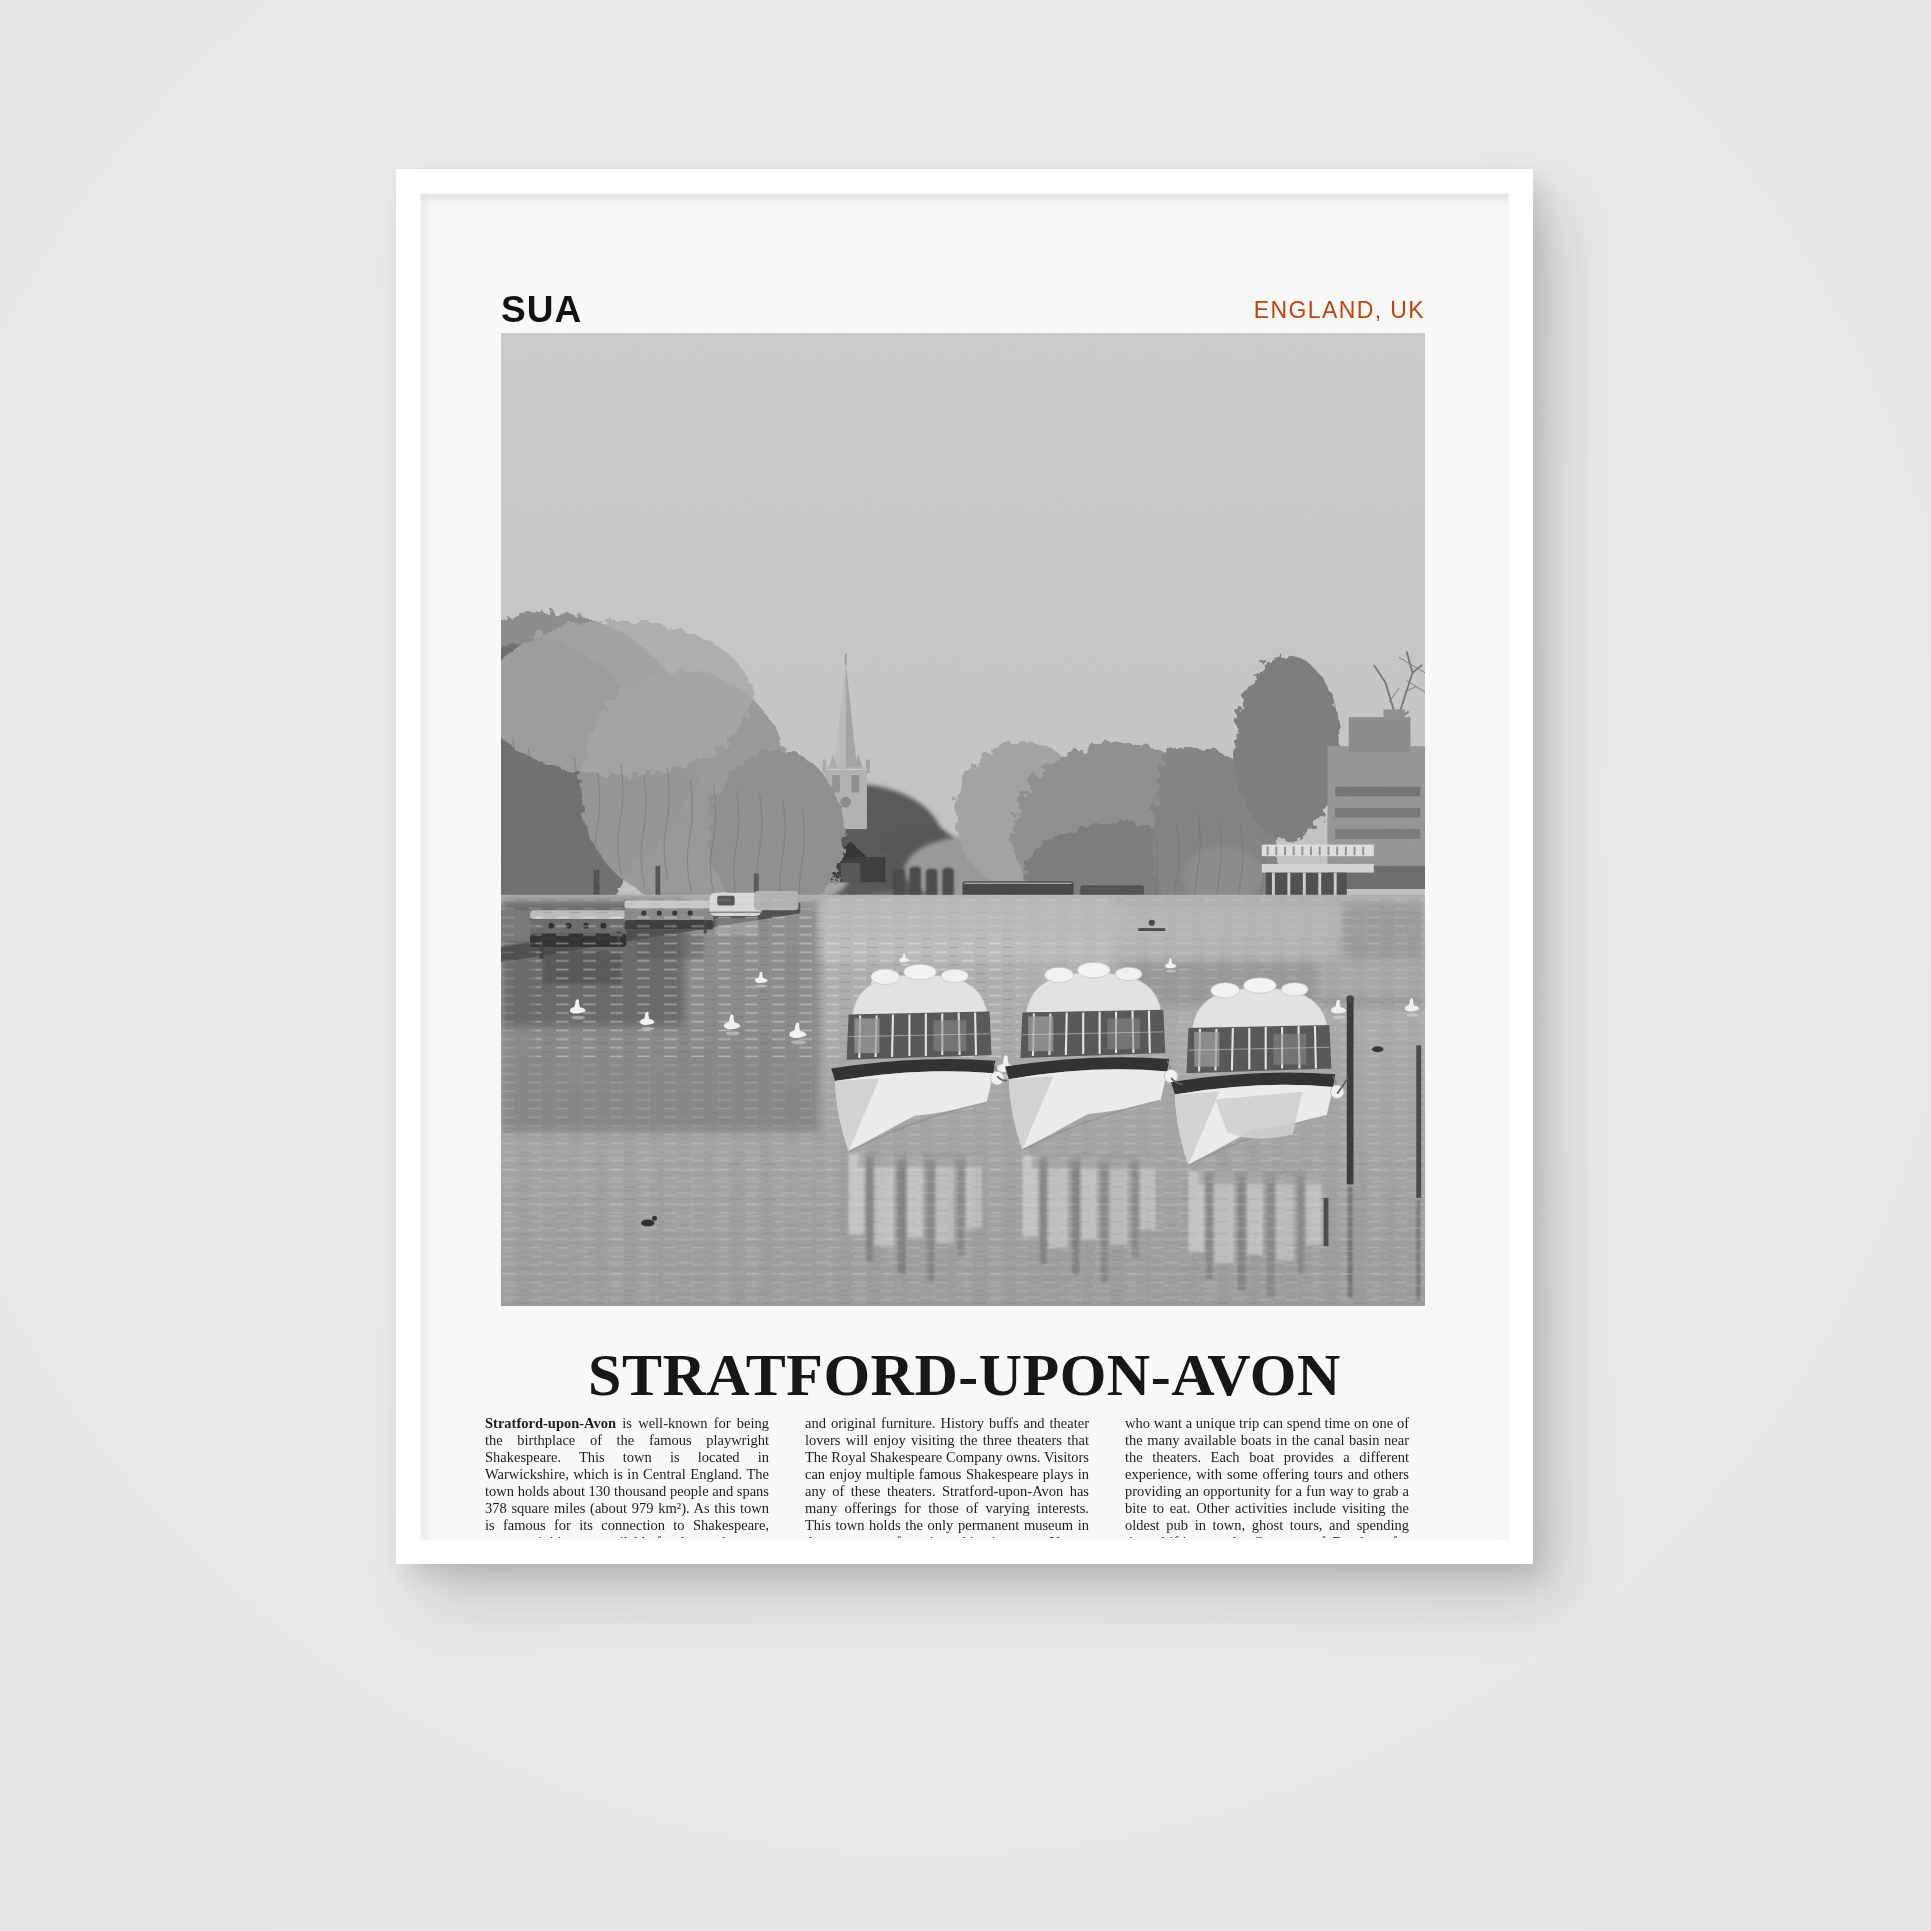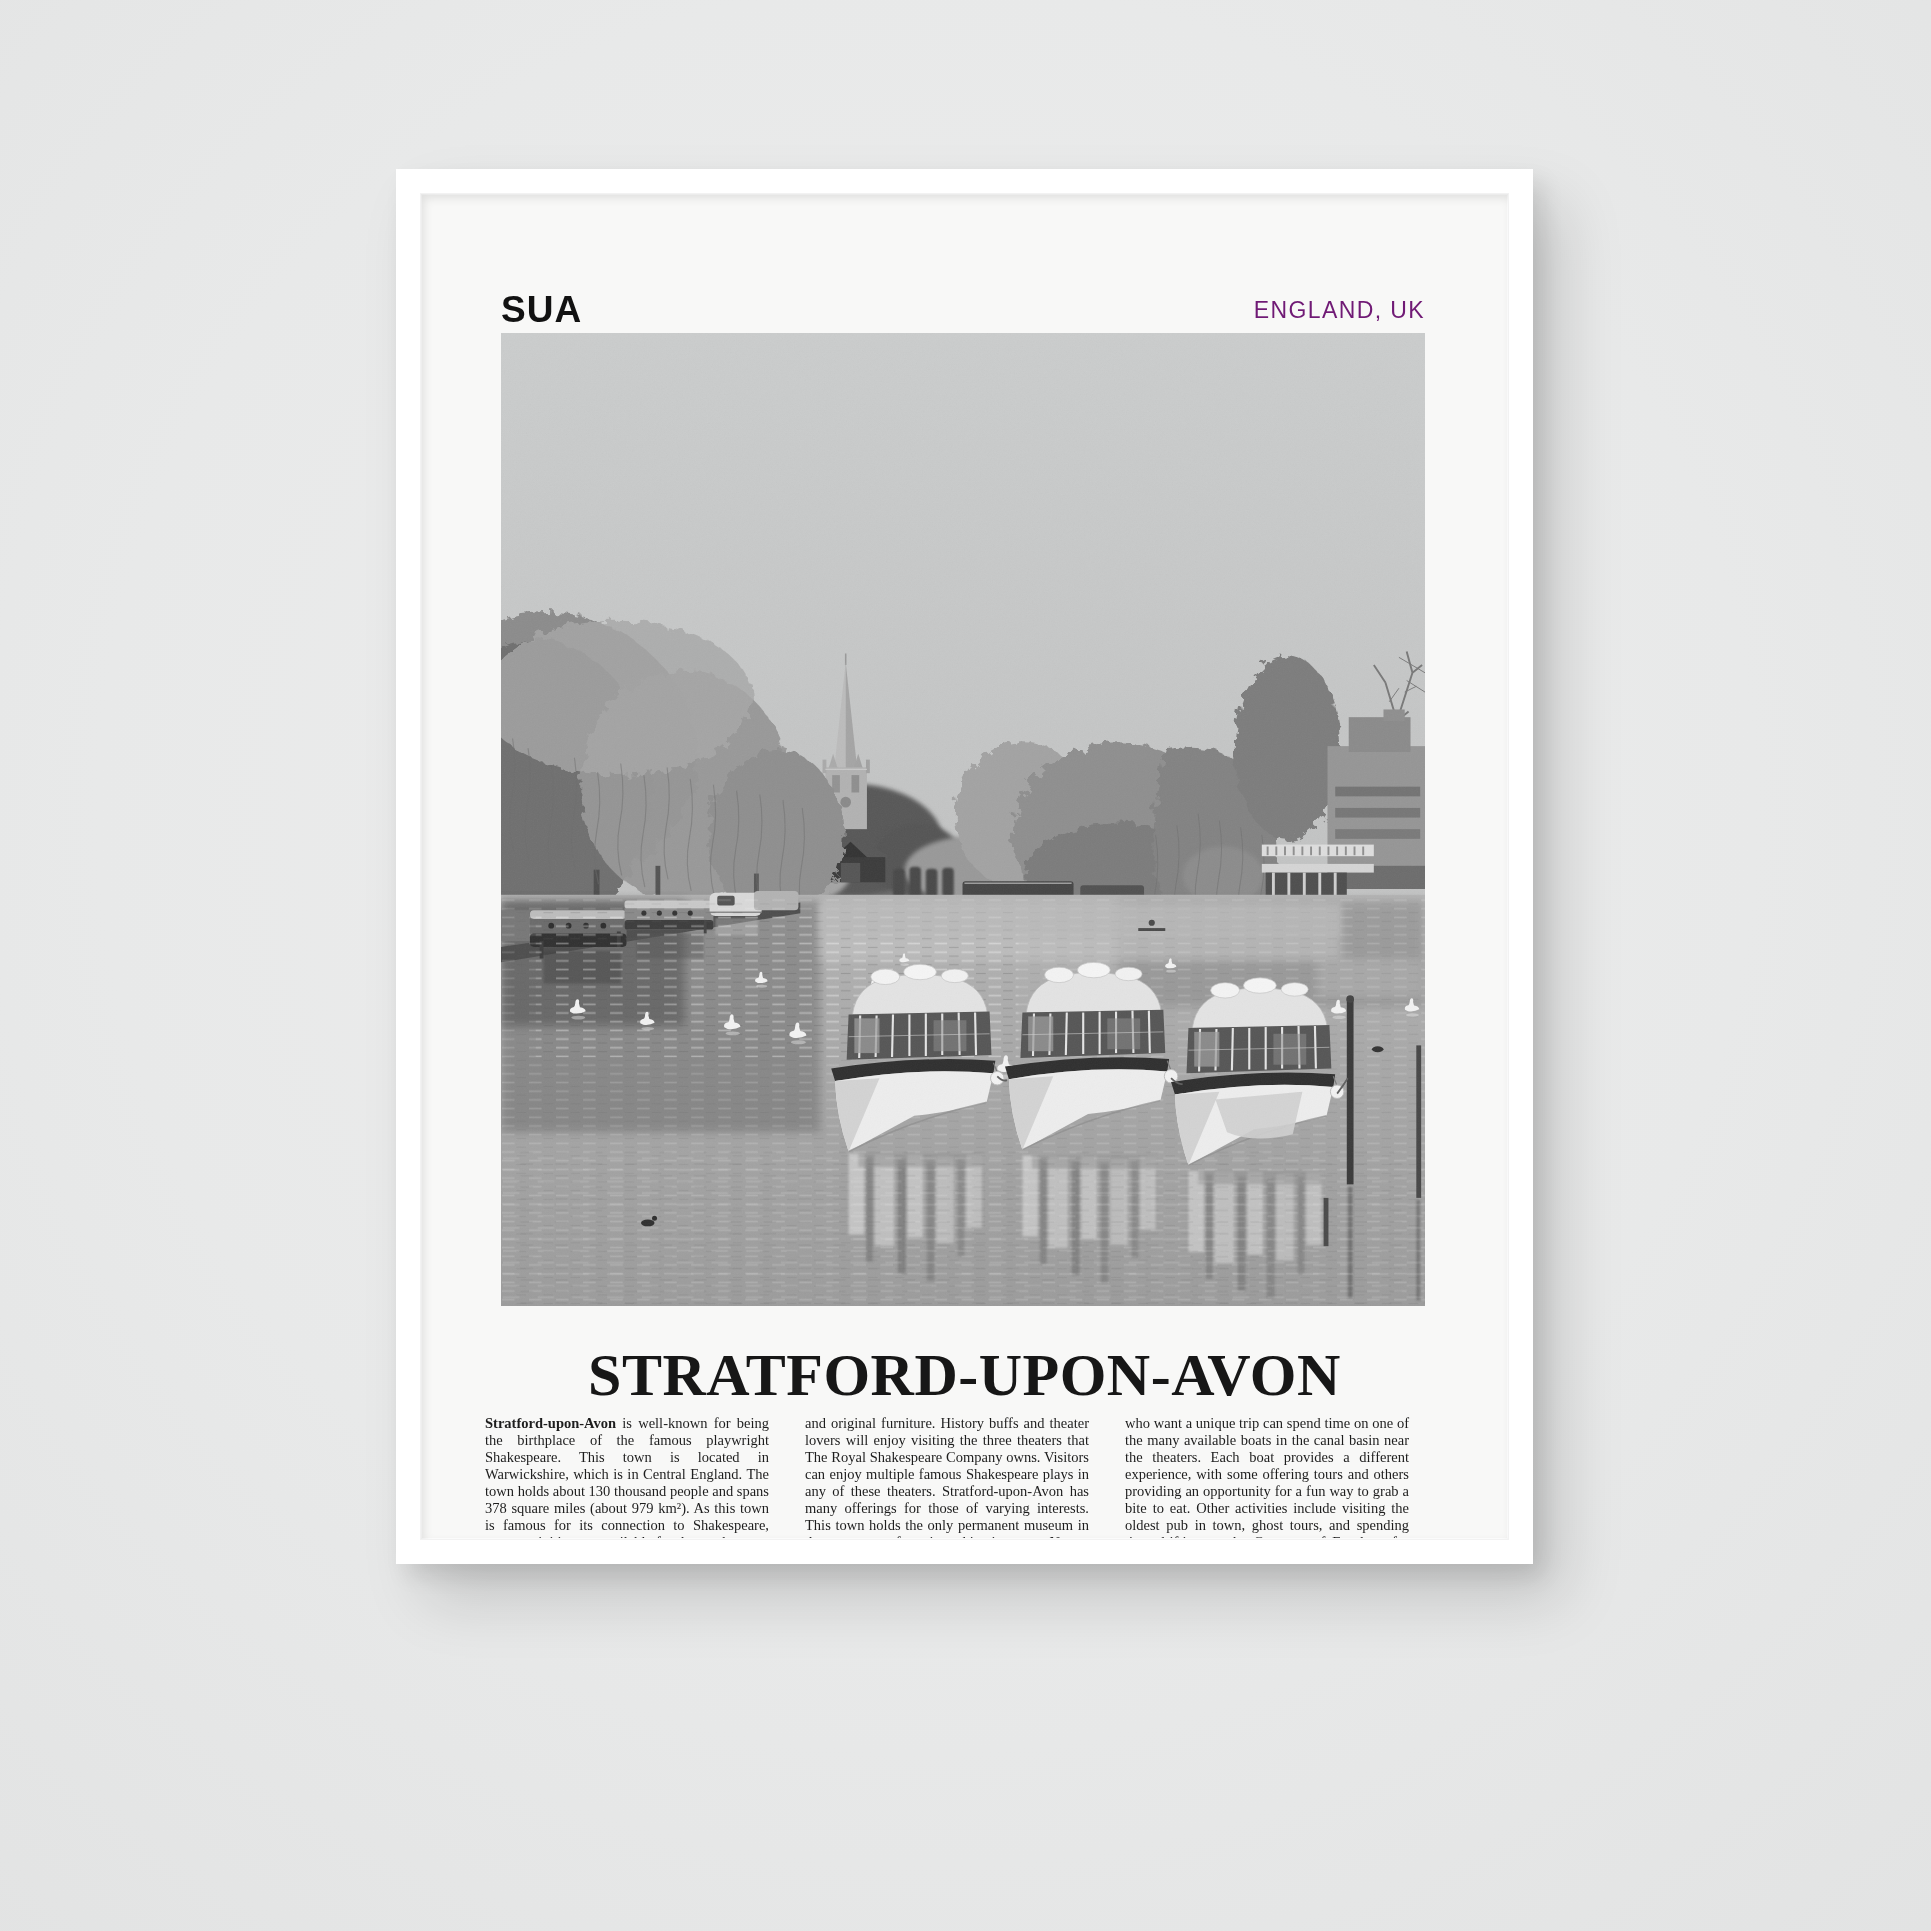--- a/index.html
+++ b/index.html
@@ -20,21 +20,21 @@
   .paper{
     position:absolute;inset:26px;background:#f8f8f7;overflow:hidden;
   }
   .poster-header{position:absolute;left:79px;right:82px;top:93px;height:42px;}
   .brand{
     position:absolute;left:0;bottom:1.9px;font-size:37px;font-weight:800;
     letter-spacing:1px;color:#121212;line-height:1;
   }
   .location{
     position:absolute;right:0;bottom:7.7px;font-size:23px;font-weight:400;
-    letter-spacing:1.4px;color:#701a75;line-height:1;
+    letter-spacing:1.4px;color:#c2410c;line-height:1;
   }
   .photo{
     position:absolute;left:79px;top:138px;width:924px;height:973px;
     background:#c6c7c7;box-shadow:inset 0 0 44px rgba(0,0,0,.05);
   }
   .photo svg{position:absolute;inset:0;width:100%;height:100%;}
   .poster-title{
     position:absolute;left:0;right:0;top:1147px;margin:0;text-align:center;
     font-family:"Liberation Serif", serif;font-weight:bold;font-size:60px;
     letter-spacing:0.5px;color:#171717;line-height:1.1;

